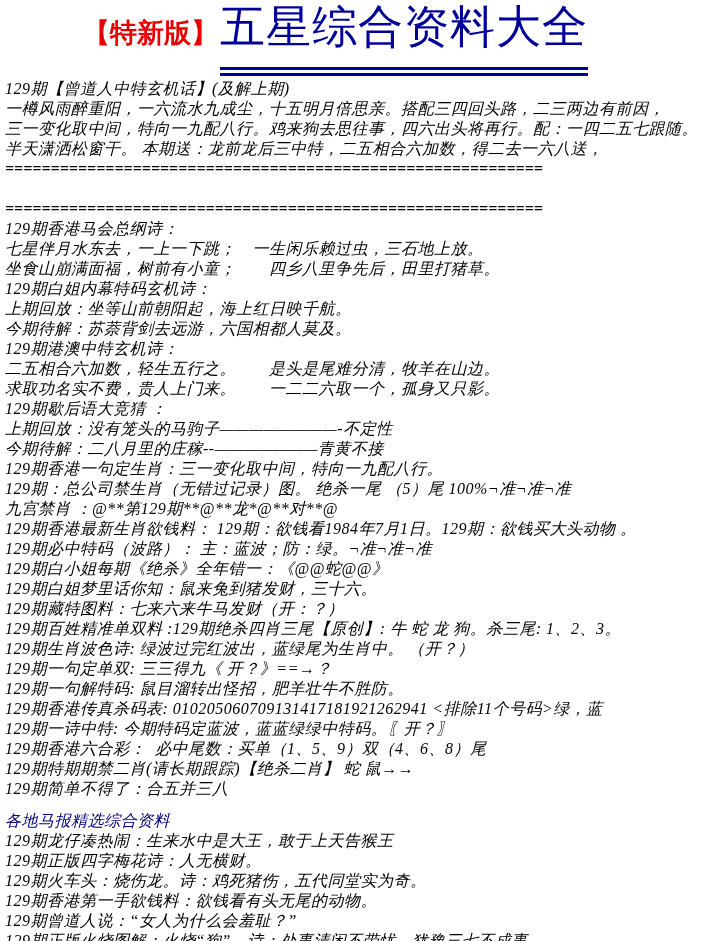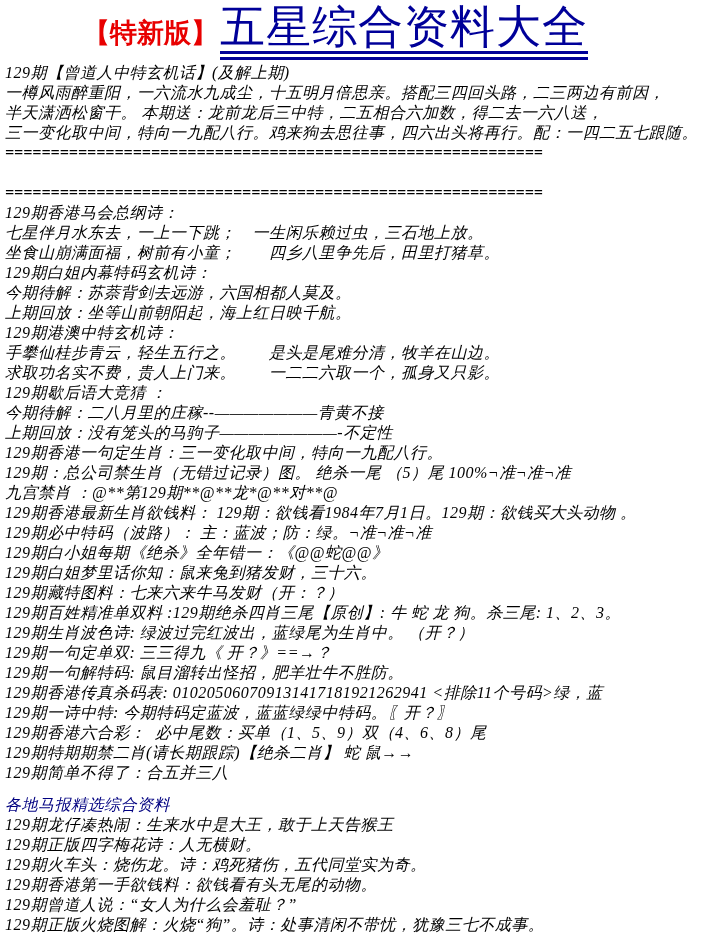--- a/index.html
+++ b/index.html
@@ -31,21 +31,21 @@
     letter-spacing: 0px;
     margin-right: 2px;
   }
   .main-title {
     color: #000099;
     font-size: 45px;
     line-height: 1.05;
     font-weight: normal;
     letter-spacing: 1px;
     border-bottom: 9px double #000099;
-    padding-bottom: 0px;
+    padding-bottom: 16px;
   }
   .content { margin-top: 2px; }
   .line {
     font-size: 16px;
     line-height: 20px;
     color: #000000;
     white-space: pre-wrap;
     letter-spacing: 0.5px;
     font-style: italic;
   }
@@ -58,37 +58,37 @@
 
 <div class="page">
   <div class="title-row">
     <span class="edition-tag">【特新版】</span>
     <span class="main-title">五星综合资料大全</span>
   </div>
 
   <div class="content">
       <div class="line">129期【曾道人中特玄机话】(及解上期)</div>
       <div class="line">一樽风雨醉重阳，一六流水九成尘，十五明月倍思亲。搭配三四回头路，二三两边有前因，</div>
+      <div class="line">三一变化取中间，特向一九配八行。鸡来狗去思往事，四六出头将再行。配：一四二五七跟随。</div>
       <div class="line">半天潇洒松窗干。 本期送：龙前龙后三中特，二五相合六加数，得二去一六八送，</div>
-      <div class="line">三一变化取中间，特向一九配八行。鸡来狗去思往事，四六出头将再行。配：一四二五七跟随。</div>
       <div class="line sep">===========================================================</div>
       <div class="line blank">&nbsp;</div>
       <div class="line sep">===========================================================</div>
       <div class="line">129期香港马会总纲诗：</div>
       <div class="line">七星伴月水东去，一上一下跳；　一生闲乐赖过虫，三石地上放。</div>
       <div class="line">坐食山崩满面福，树前有小童；　　四乡八里争先后，田里打猪草。</div>
       <div class="line">129期白姐内幕特码玄机诗：</div>
+      <div class="line">上期回放：坐等山前朝阳起，海上红日映千航。</div>
       <div class="line">今期待解：苏萘背剑去远游，六国相都人莫及。</div>
-      <div class="line">上期回放：坐等山前朝阳起，海上红日映千航。</div>
       <div class="line">129期港澳中特玄机诗：</div>
-      <div class="line">手攀仙桂步青云，轻生五行之。　　是头是尾难分清，牧羊在山边。</div>
+      <div class="line">二五相合六加数，轻生五行之。　　是头是尾难分清，牧羊在山边。</div>
       <div class="line">求取功名实不费，贵人上门来。　　一二二六取一个，孤身又只影。</div>
       <div class="line">129期歇后语大竞猜 ：</div>
+      <div class="line">上期回放：没有笼头的马驹子————————-不定性</div>
       <div class="line">今期待解：二八月里的庄稼--———————青黄不接</div>
-      <div class="line">上期回放：没有笼头的马驹子————————-不定性</div>
       <div class="line">129期香港一句定生肖：三一变化取中间，特向一九配八行。</div>
       <div class="line">129期：总公司禁生肖（无错过记录）图。 绝杀一尾 （5）尾 100%¬准¬准¬准</div>
       <div class="line">九宫禁肖 ：@**第129期**@**龙*@**对**@</div>
       <div class="line">129期香港最新生肖欲钱料： 129期：欲钱看1984年7月1日。129期：欲钱买大头动物 。</div>
       <div class="line">129期必中特码（波路）： 主：蓝波；防：绿。¬准¬准¬准</div>
       <div class="line">129期白小姐每期《绝杀》全年错一：《@@蛇@@》</div>
       <div class="line">129期白姐梦里话你知：鼠来兔到猪发财，三十六。</div>
       <div class="line">129期藏特图料：七来六来牛马发财（开：？）</div>
       <div class="line">129期百姓精准单双料 :129期绝杀四肖三尾【原创】: 牛 蛇 龙 狗。杀三尾: 1、2、3。</div>
       <div class="line">129期生肖波色诗: 绿波过完红波出，蓝绿尾为生肖中。 （开？）</div>

